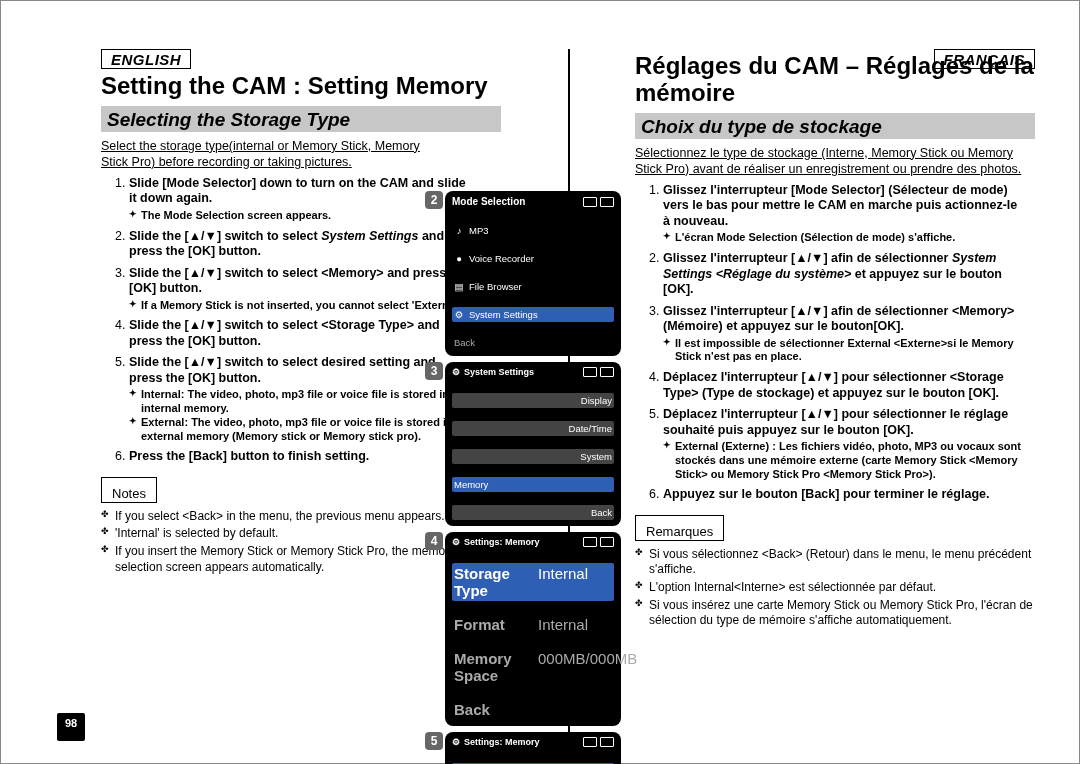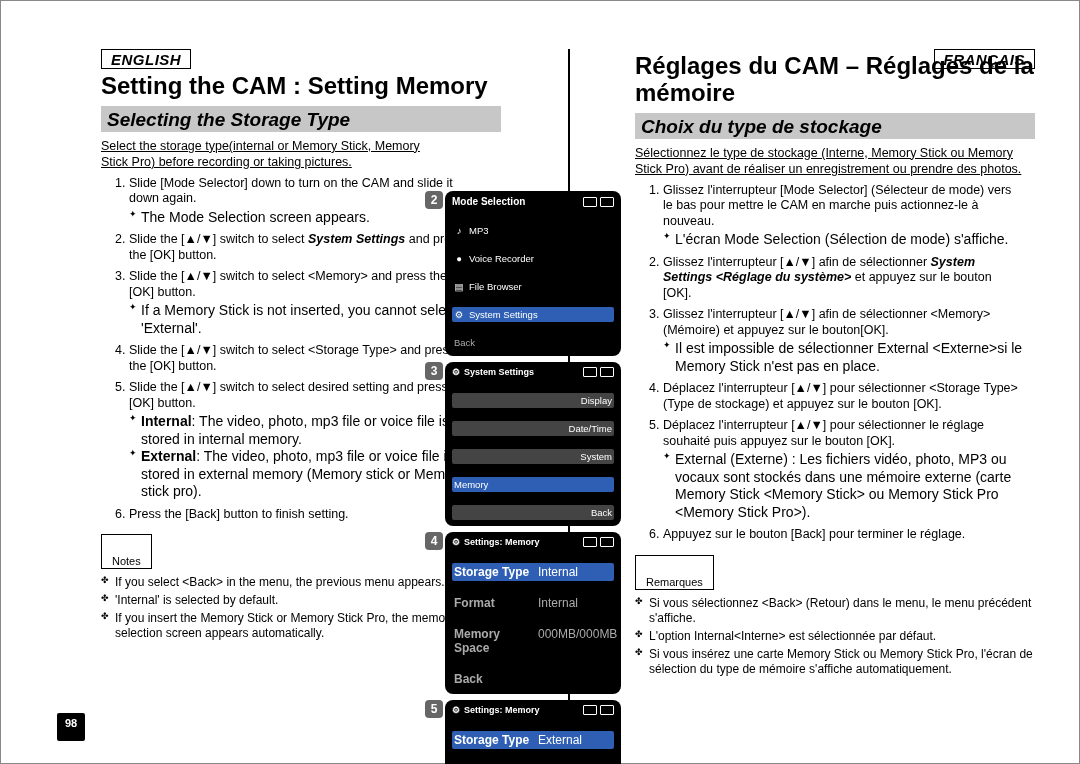--- a/index.html
+++ b/index.html
@@ -25,27 +25,27 @@
   }
   .h1 { font: 700 24px/1.12 Arial; margin:4px 0 6px; }
   .col-right .lang-label { position:absolute; right:0; top:0; }
   .subhead {
     font: italic 700 19px/1 Arial;
     background:#c7c7c7; padding:4px 6px 3px; margin: 2px 0 6px;
   }
   .intro { font-size:12.5px; line-height:1.28; margin: 0 0 6px; text-decoration: underline; }
   ol.steps { margin:0 12px 0 0; padding-left: 28px; }
   ol.steps > li { font-size:12.5px; line-height:1.24; margin-bottom:6px; }
-  ol.steps > li > .t { font-weight:400; }
+  ol.steps > li > .t { font-weight:700; }
   ol.steps > li > .it { font-weight:700; font-style: italic; }
   .sub { list-style:none; padding-left:0; margin:2px 0 0 0; }
-  .sub li { font-size:14px; line-height:1.25; padding-left:12px; position:relative; font-weight:400;}
+  .sub li { font-size:11px; line-height:1.25; padding-left:12px; position:relative; font-weight:700;}
   .sub li::before { content:"✦"; position:absolute; left:0; top:0; font-size:9px; }
 
-  .notes-label { border:1.5px solid #000; display:inline-block; padding:20px 10px 1px; font-size:11px; margin:6px 0 2px; }
+  .notes-label { border:1.5px solid #000; display:inline-block; padding:8px 10px 1px; font-size:13px; margin:6px 0 2px; }
   .notes { list-style:none; padding:0; margin:4px 0 0 0; }
   .notes li { font-size:12px; padding-left:14px; position:relative; line-height:1.3; margin-bottom:2px;}
   .notes li::before { content:"✤"; position:absolute; left:0; top:0; font-size:9px; }
 
   .page-num {
     position:absolute; left:56px; bottom:22px; background:#000; color:#fff;
     width:28px; height:28px; font:700 11px/20px Arial; text-align:center; border-radius:2px;
   }
 
   
@@ -63,21 +63,21 @@
     display:flex; flex-direction:column; gap:13px;
   }
   .s-head { display:flex; justify-content:space-between; align-items:center; margin-bottom:3px;}
   .s-title { font:700 10px Arial; color:#fff; }
   .s-icons { display:flex; gap:3px; align-items:center; }
   .ic { width:12px; height:8px; border:1px solid #fff; border-radius:1px; }
   .row { display:flex; align-items:center; gap:5px; padding:2px 2px; border-radius:2px;}
   .row .lbl { flex:1; }
   .row.sel { background:#2e5fb4; }
   .row.hi { background:#444;text-align:right; }
-  .row2 { display:grid; grid-template-columns: 80px 1fr; gap:4px; padding:2px 2px; border-radius:2px; font-size:12px;}
+  .row2 { display:grid; grid-template-columns: 80px 1fr; gap:4px; padding:2px 2px; border-radius:2px; font-size:15px;}
   .row2.sel { background:#2e5fb4; }
   .row2 .k { font-weight:700;}
   .muted { color:#aaa; font-weight:400; }
   .sym { width:10px; display:inline-block; text-align:center; }
   .s-head-sub { font:700 9px Arial; display:flex; gap:4px; align-items:center;}
   .s-head-sub .tool { font-size:9px; }
 </style>
 </head>
 <body>
 

